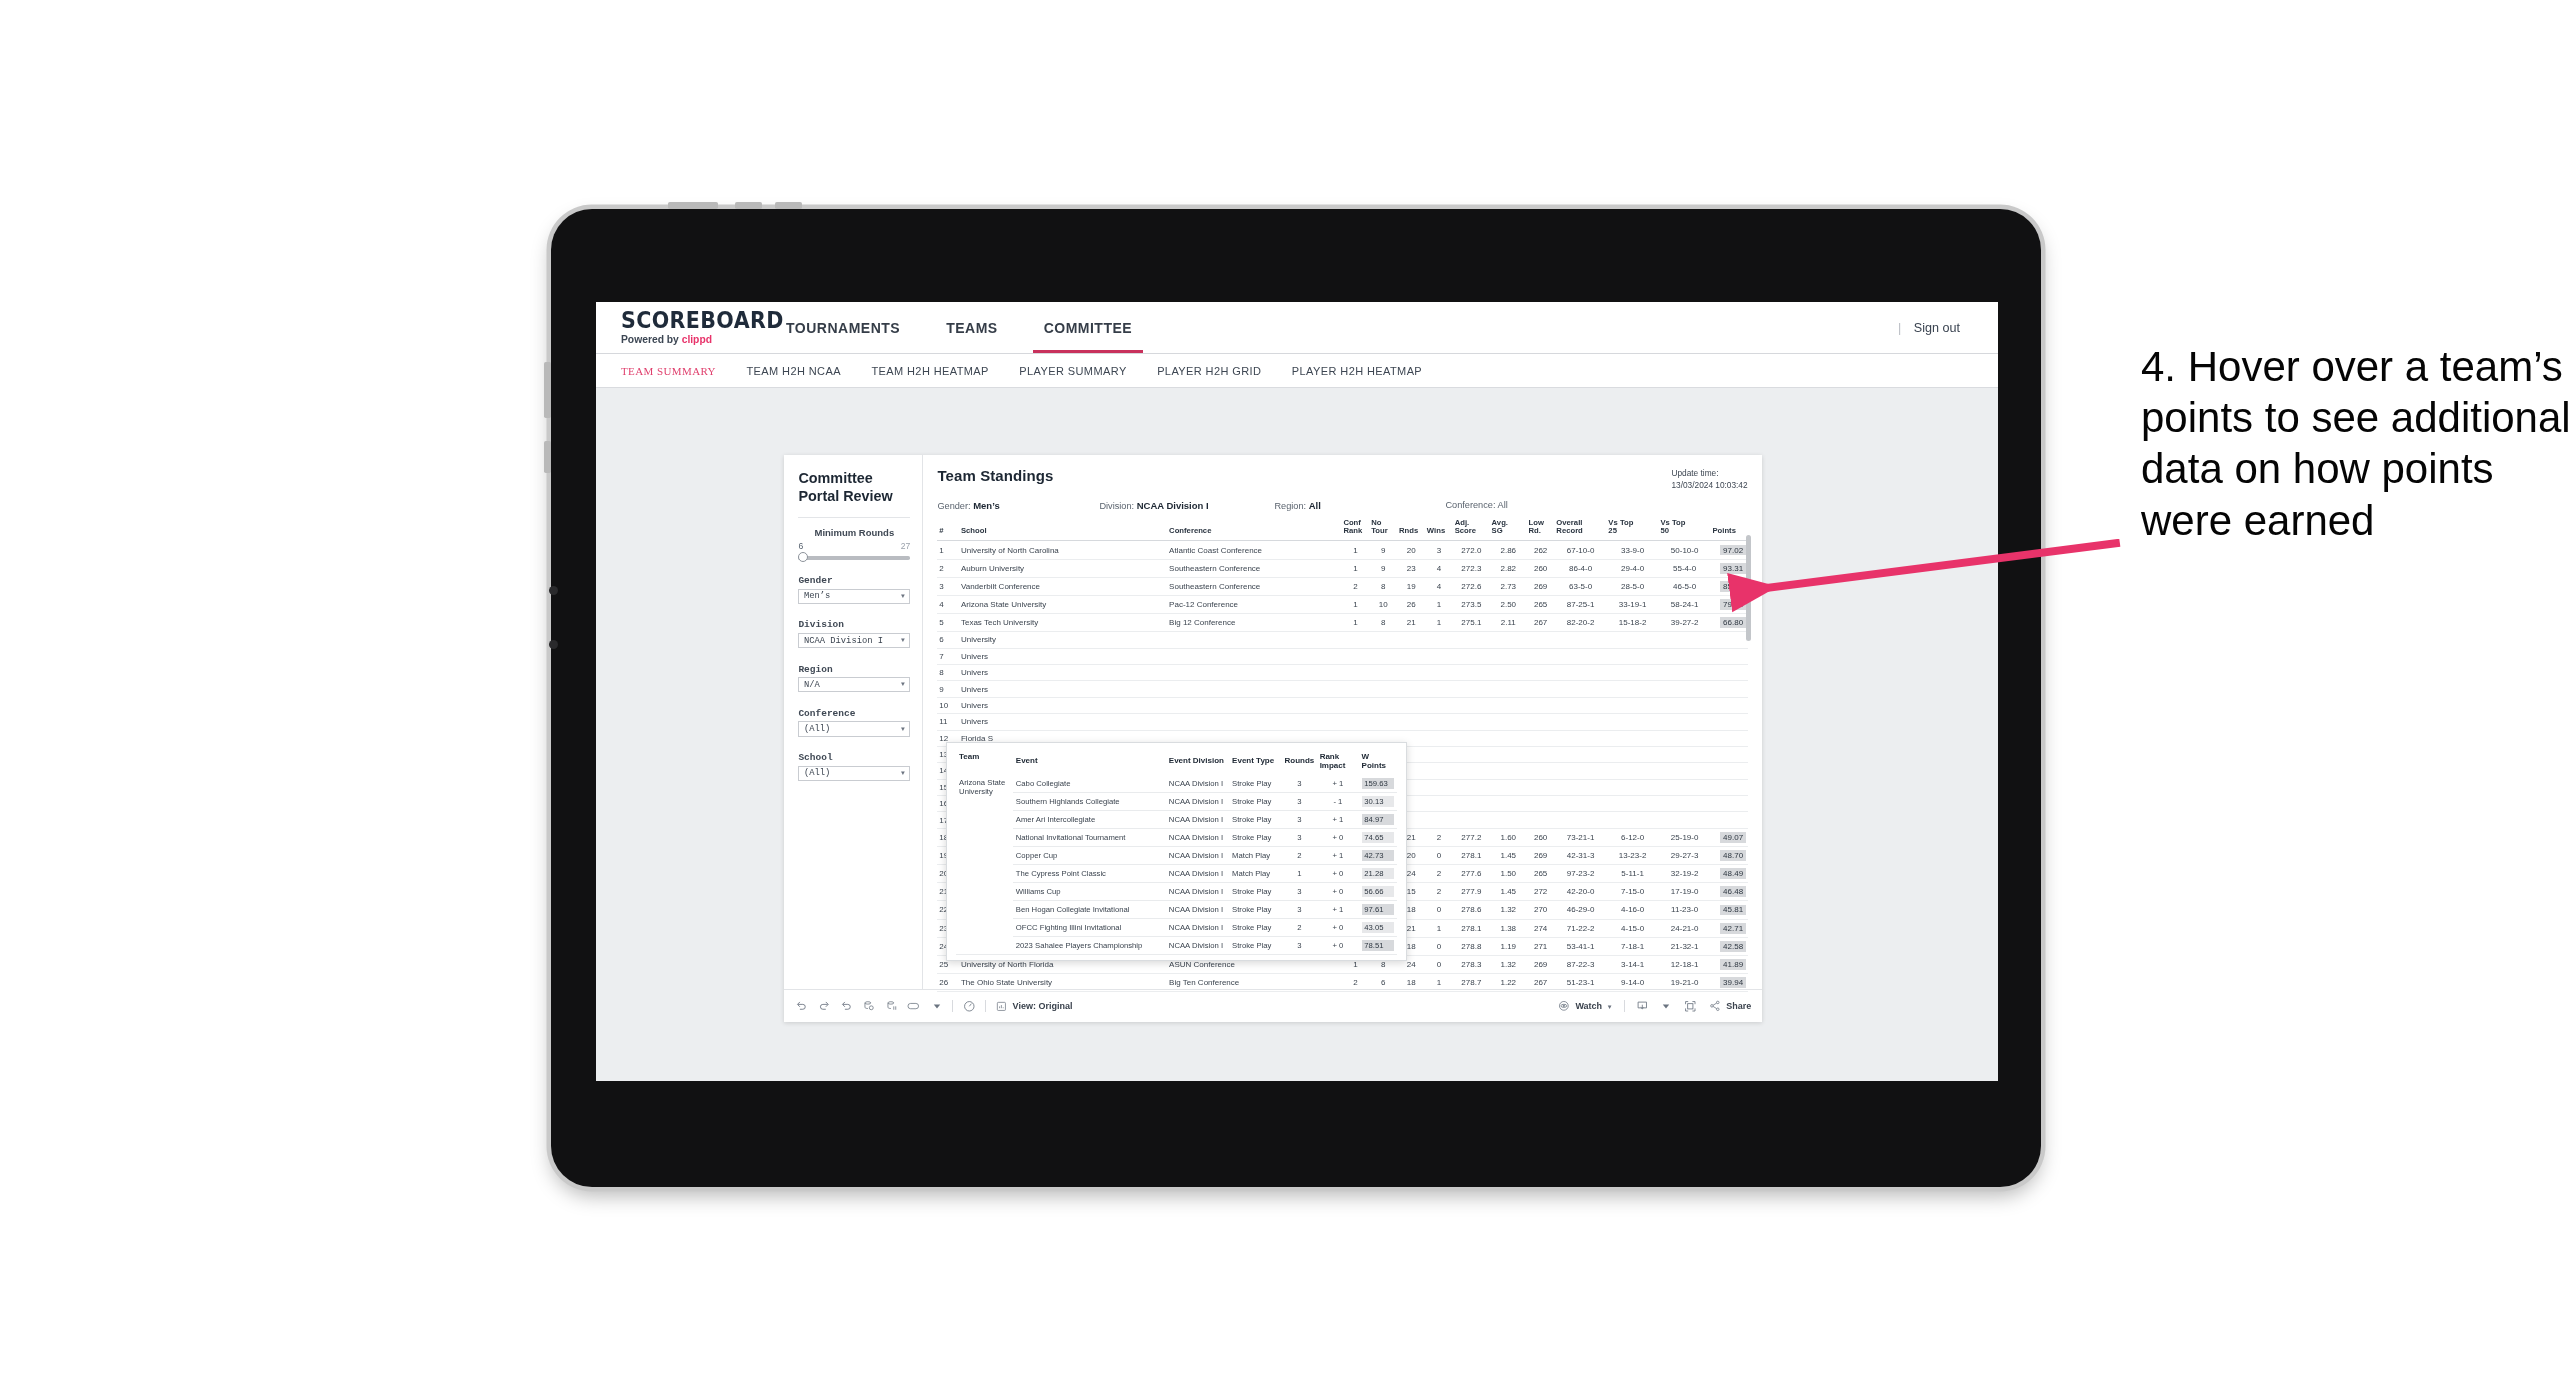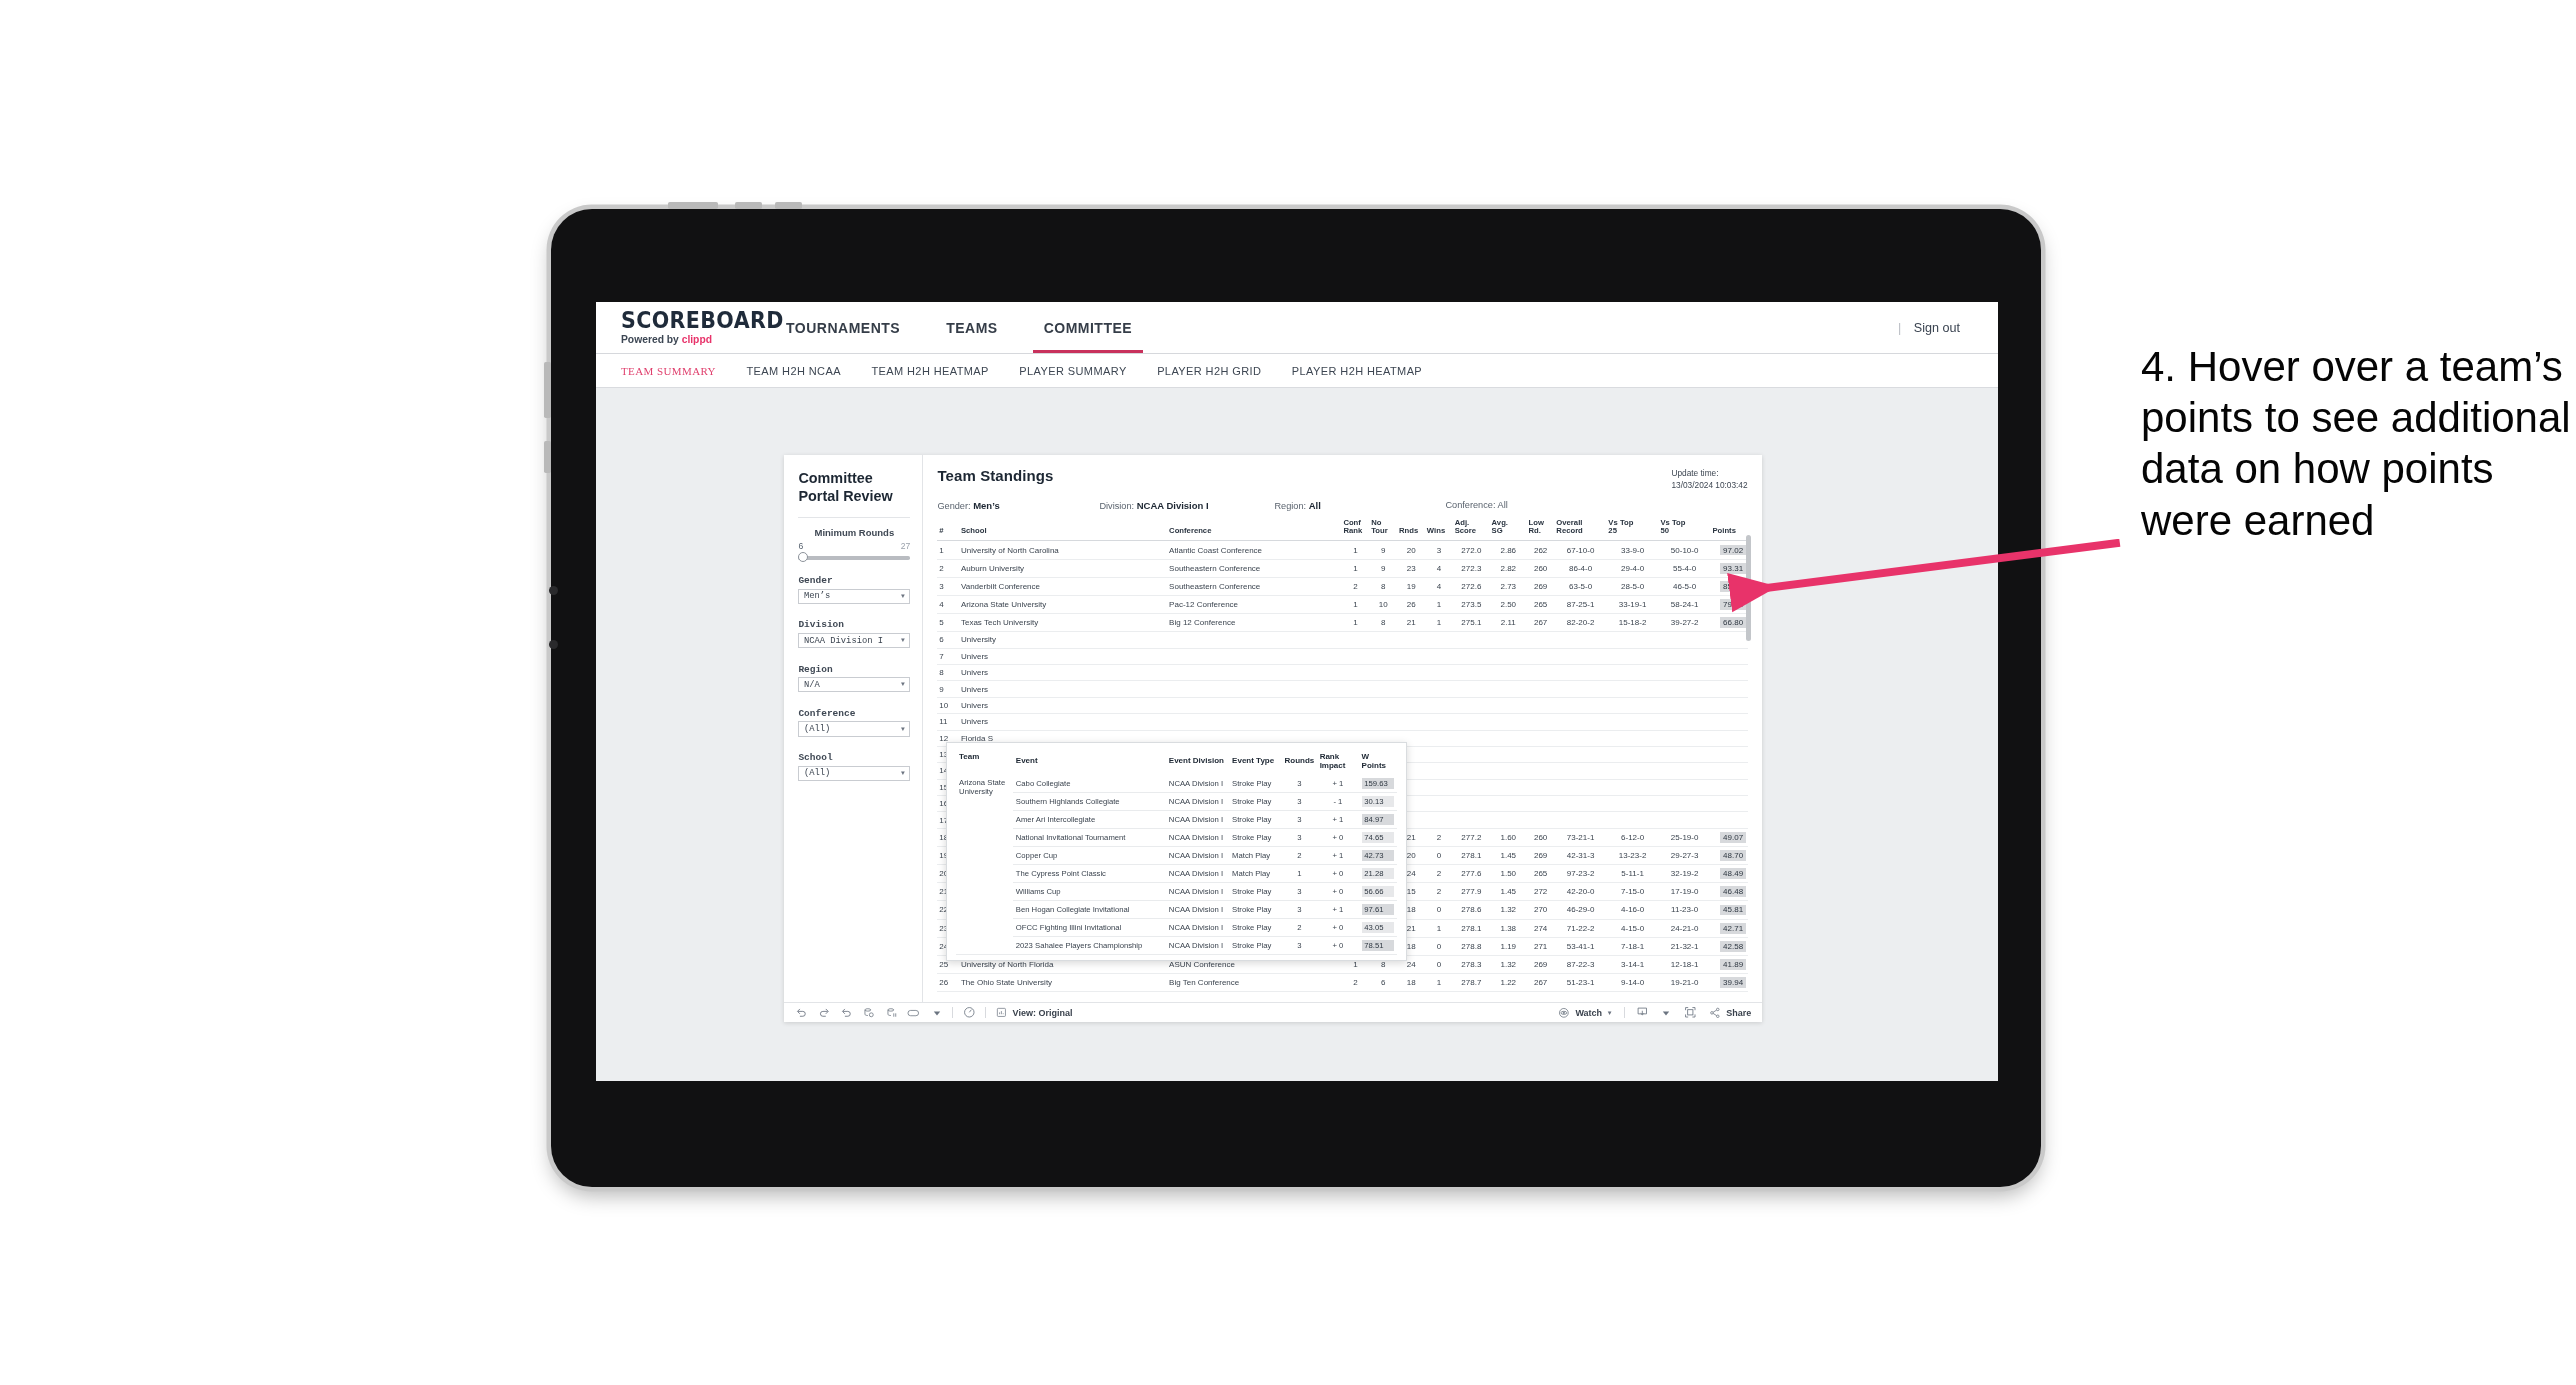--- a/index.html
+++ b/index.html
@@ -179,21 +179,21 @@
   .tp-pts { width: 39px; text-align:left; }
   th.tp-rnd, th.tp-imp { text-align:center; }
   td.tp-pts span {
     display:inline-block; min-width:32px; padding:0.9px 2.7px;
     background:#d7d9dc; color:#2d3640;
   }
   td.tp-pts.light span { background:#e7e8ea; }
 
   
   .viztoolbar {
-    height: 20px; border-top:0.9px solid #e2e4e7; background:#fff;
+    height: 33px; border-top:0.9px solid #e2e4e7; background:#fff;
     display:flex; align-items:center; padding: 0 10.8px; gap: 9px;
     font-size:9px; color:#4a525d;
   }
   .tb-ic { width:13.5px; height:13.5px; display:flex; align-items:center; justify-content:center; color:#6b7480; }
   .tb-sep { width:0.9px; height:11.7px; background:#d8dade; }
   .tb-txt { display:flex; align-items:center; gap:4.5px; font-weight:bold; font-size:9px; color:#3a424d; }
   .tb-right { margin-left:auto; display:flex; align-items:center; gap:10.8px; }
 
   
   .annotation {

